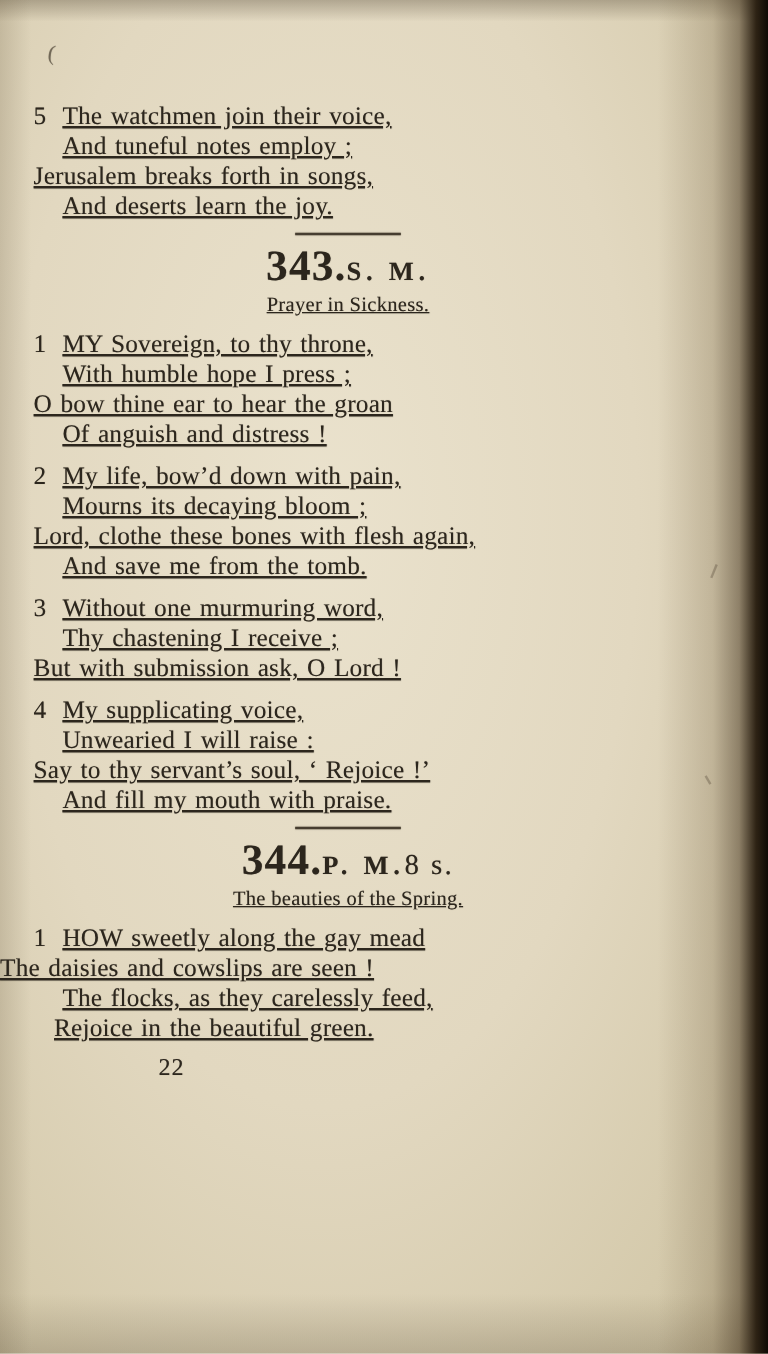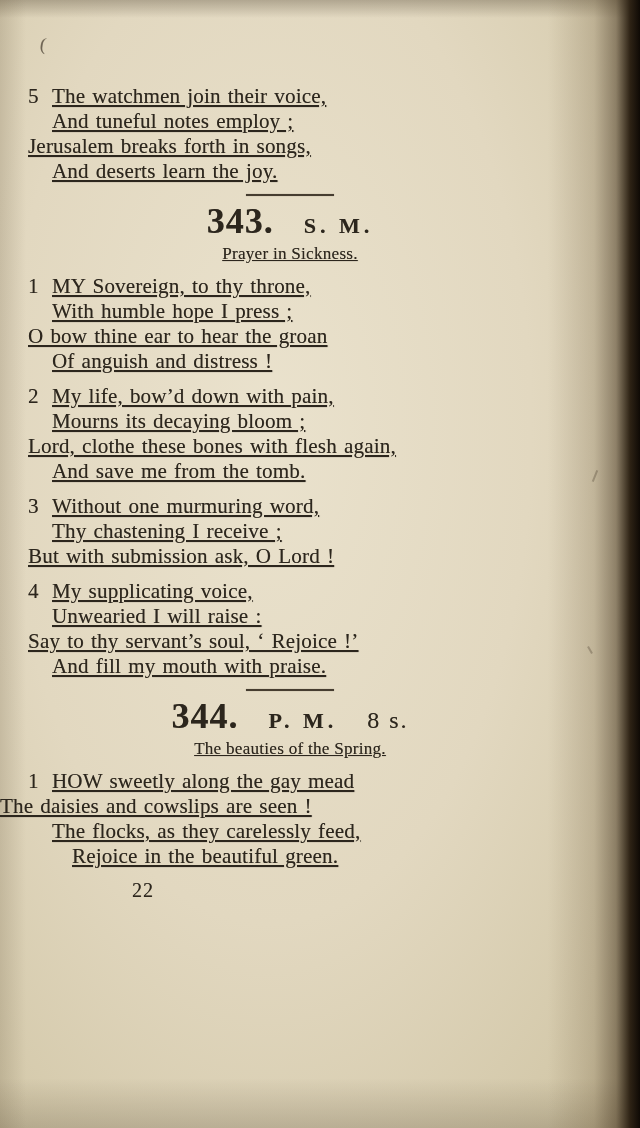--- a/index.html
+++ b/index.html
@@ -35,31 +35,31 @@
   .verse-group { width: 600px; }
   .verse { margin-bottom: 10px; text-decoration: underline; }
   .line {
     font-size: 21px; line-height: 25px;
     letter-spacing: 0.2px; word-spacing: 1.6px;
     white-space: nowrap;
   }
   .ind-n, .ind-0 { padding-left: 28px; }
   .ind-1 { padding-left: 52px; }
   .ind-2 { }
-  .ind-3 { padding-left: 72px; }
+  .ind-3 { padding-left: 45px; }
   .vnum { display: inline-block; width: 24px; }
   .rule {
     width: 88px; height: 2px; background: #463d30;
     margin: 10px 0 4px 246px;
     box-shadow: 0 0 1px rgba(70,60,45,0.6);
   }
   .hymn-head {
     width: 580px;
     display: flex; justify-content: center; align-items: baseline;
-    gap: 30px; margin: 2px 0 0 0;
+    margin: 2px 0 0 0;
   }
   .hymn-num { font-size: 36px; font-weight: bold; letter-spacing: 1px; line-height: 42px; }
   .hymn-meter { font-size: 22px; font-weight: bold; letter-spacing: 4px; }
   .hymn-meter-extra { font-size: 24px; letter-spacing: 2px; }
   .hymn-sub {
     width: 580px; text-align: center;
     font-size: 17px; letter-spacing: 0.3px;
     margin: 2px 0 10px 0;
     text-decoration: underline;
   }

